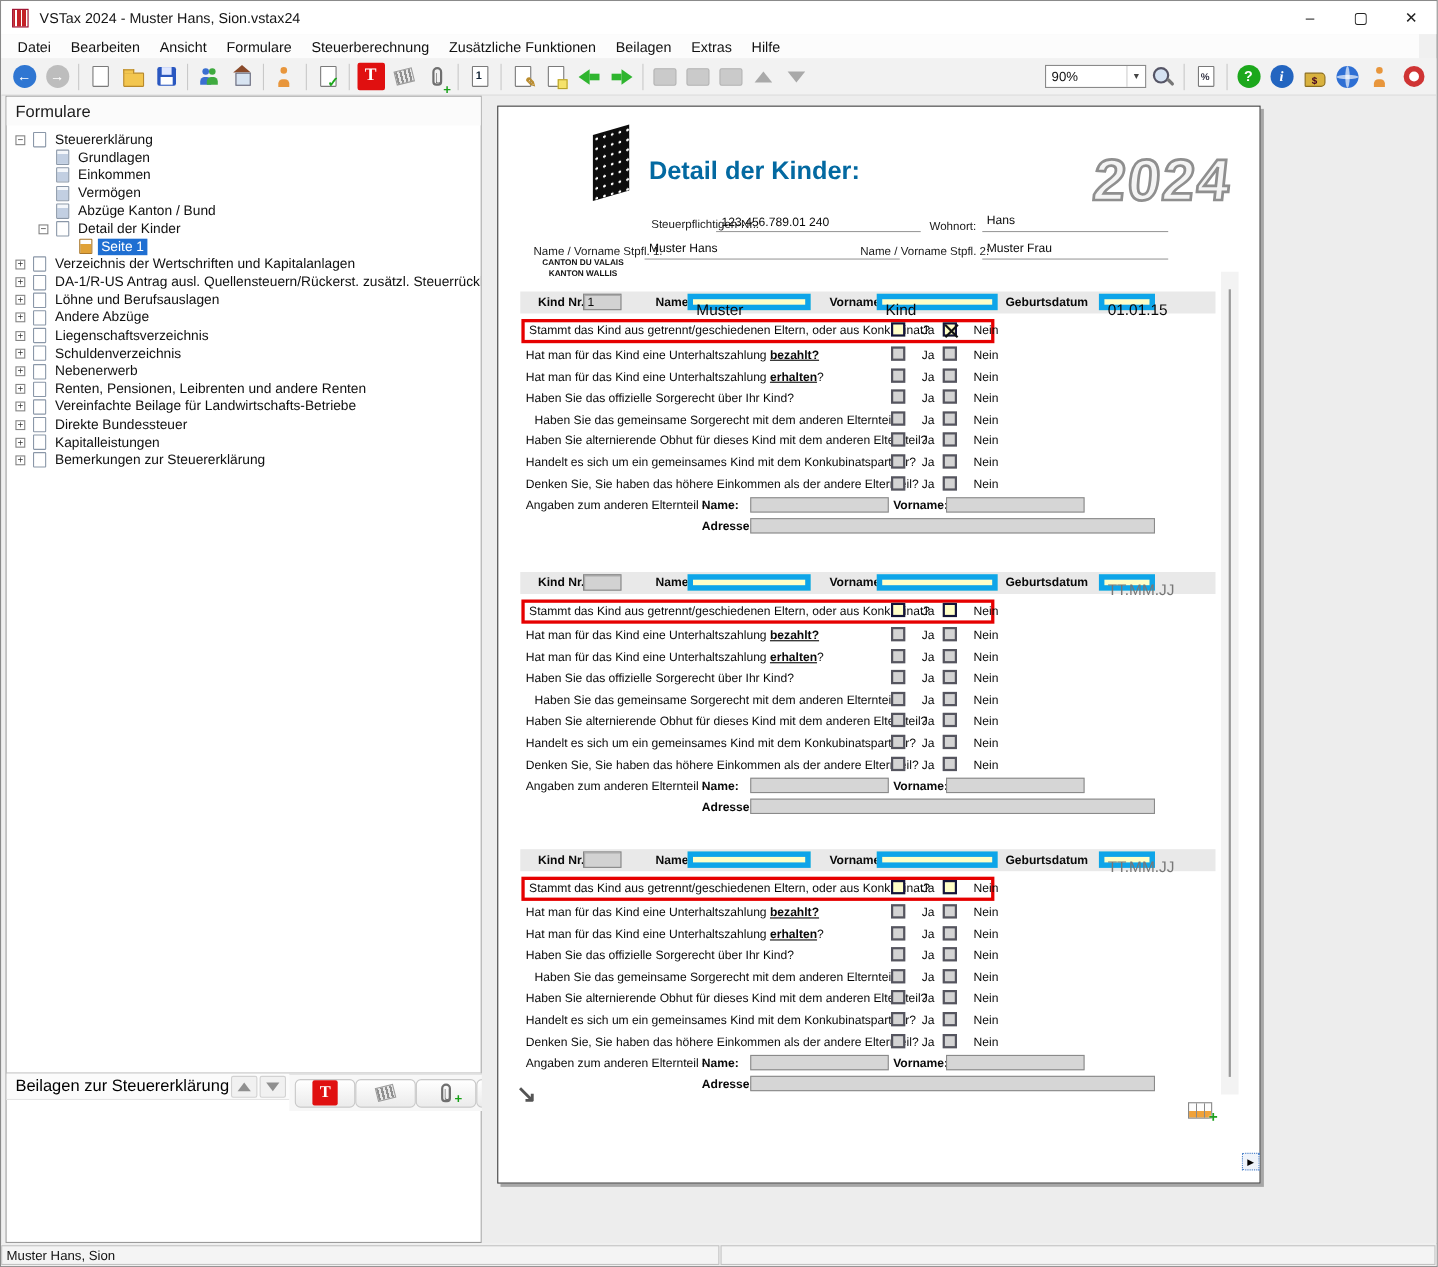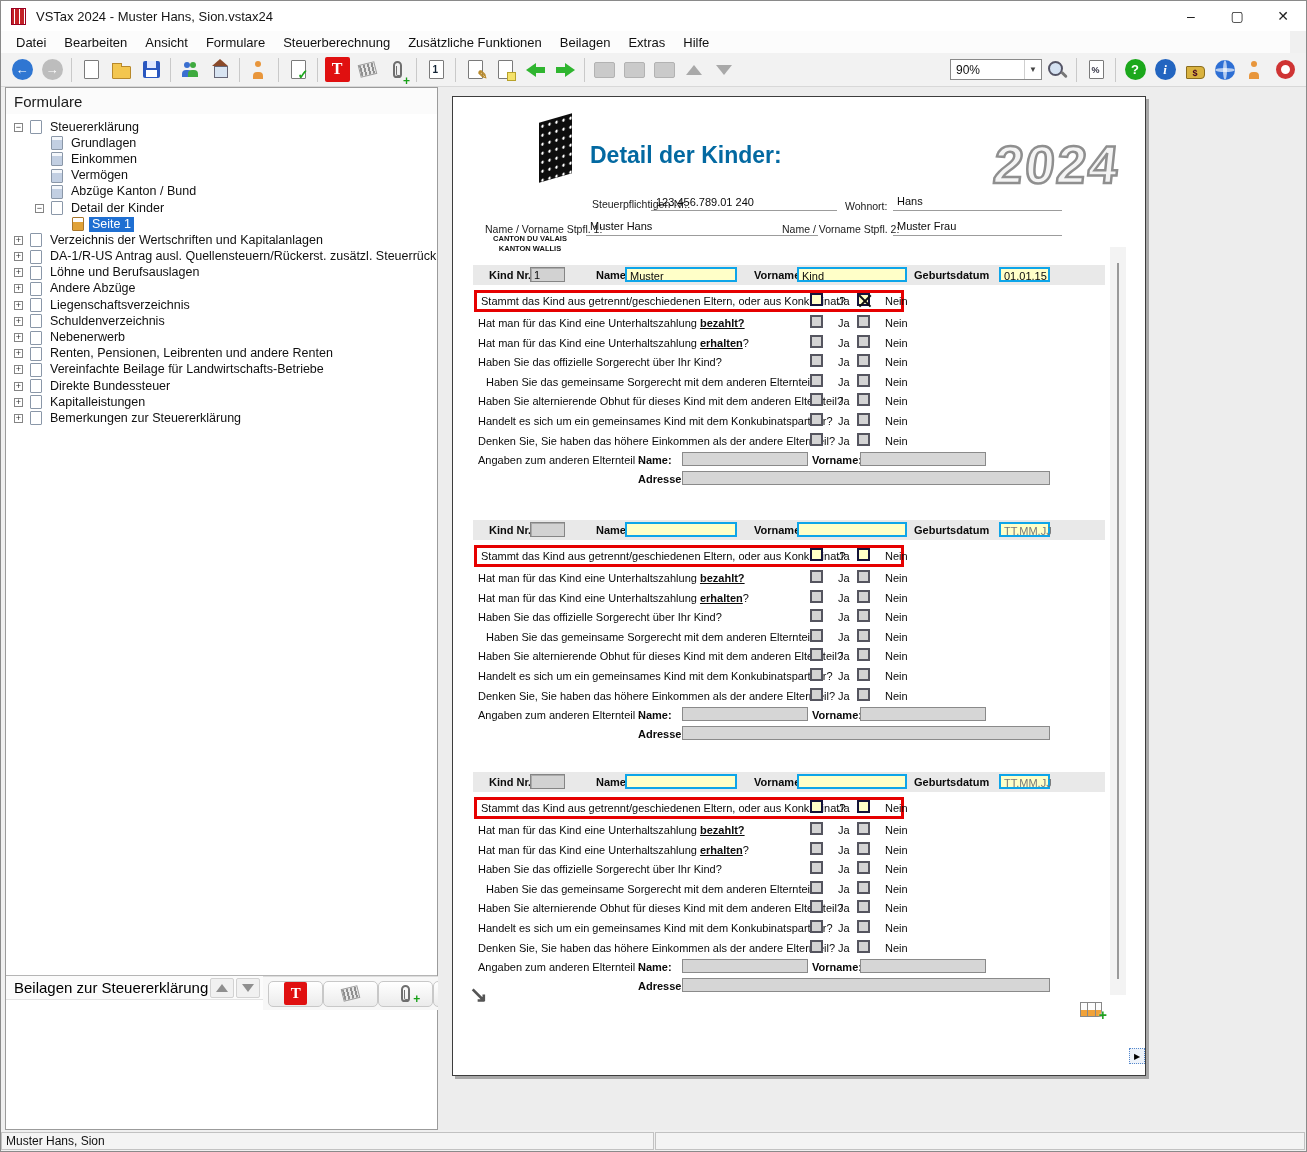--- a/index.html
+++ b/index.html
@@ -109,21 +109,21 @@
   .logo{position:absolute;left:86px;top:21px;width:33px;height:60px;background:#0d0d0d radial-gradient(circle,#fff 1.1px,transparent 1.5px);background-size:7px 9px;transform:skewY(-16deg)}
   .logo-cap{position:absolute;left:22px;top:137px;width:110px;text-align:center;font-size:7.5px;font-weight:bold;line-height:9.5px;color:#111}
   .form-title{position:absolute;left:137px;top:45px;font-size:23px;font-weight:bold;color:#0369a1}
   .year{position:absolute;left:541px;top:37px;font-size:53px;font-weight:bold;color:#f4f4f4;-webkit-text-stroke:2.5px #8f8f8f;transform:skewX(-6deg);letter-spacing:2px}
   .flabel{position:absolute;font-size:10.5px;color:#1a1a1a;white-space:nowrap}
   .fvalue{position:absolute;font-size:11px;color:#0a0a0a;white-space:nowrap}
   .fline{position:absolute;height:1px;background:#9c9c9c}
   .kind-block{position:absolute;left:20px;width:636px}
   .block-bar{position:relative;height:20px;background:#e9e9e9;width:632px;margin-bottom:5px}
   .blabel{position:absolute;top:4px;font-size:11px;font-weight:bold;color:#0a0a0a;white-space:nowrap}
-  .yfield{position:absolute;top:2px;height:15px;background:#ffffc8;border:2px solid #0ea5e9;font-size:11px;padding:1px 0 0 3px;color:#0a0a0a}
+  .yfield{position:absolute;top:2px;height:15px;background:#ffffc8;border:5px solid #0ea5e9;font-size:14px;padding:1px 0 0 3px;color:#0a0a0a}
   .kfield{position:absolute;top:2px;height:15px;background:#d2d2d2;border:1px solid #858585;box-shadow:inset 1px 1px 0 #aaa;font-size:11px;padding:1px 0 0 3px;color:#0a0a0a}
   .muted{color:#777}
   .q-row{position:relative;height:19.6px;font-size:11px;color:#0a0a0a}
   .q-text{position:absolute;left:5px;top:3px;white-space:nowrap}
   .q-row.ind .q-text{left:13px}
   .q-text b u{font-weight:bold}
   .q-row.hl{height:22px;border:3px solid #e60000;width:430px;margin:2px 0 2px 1px}
   .q-row.hl .q-text{left:4px;top:2px}
   .cb{position:absolute;top:1px;width:13px;height:13px;border:2px solid #3a3a52}
   .cb.on{background:#ffffc8;border-color:#14143a}

